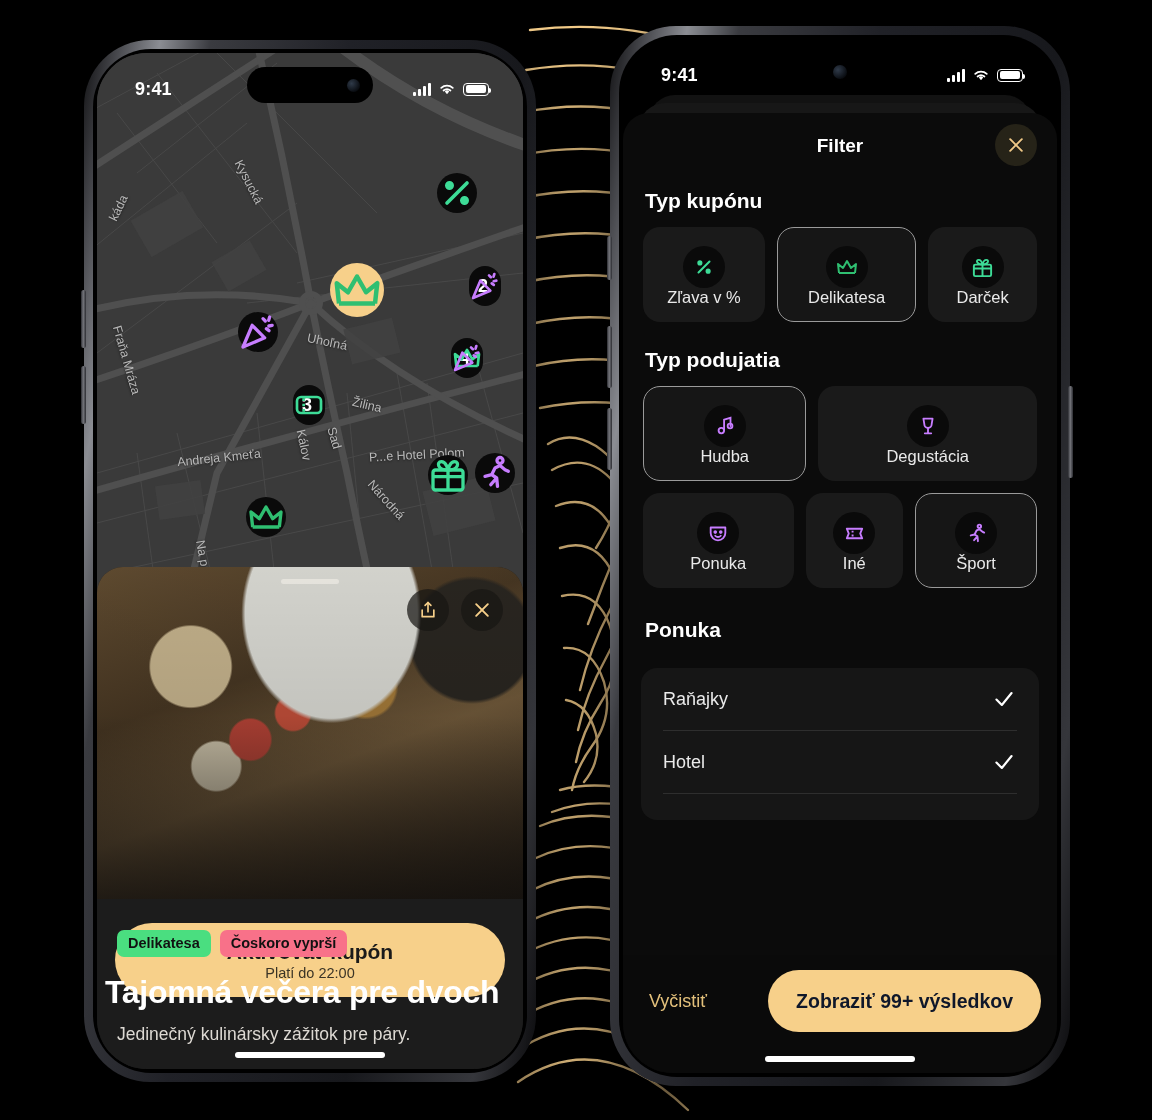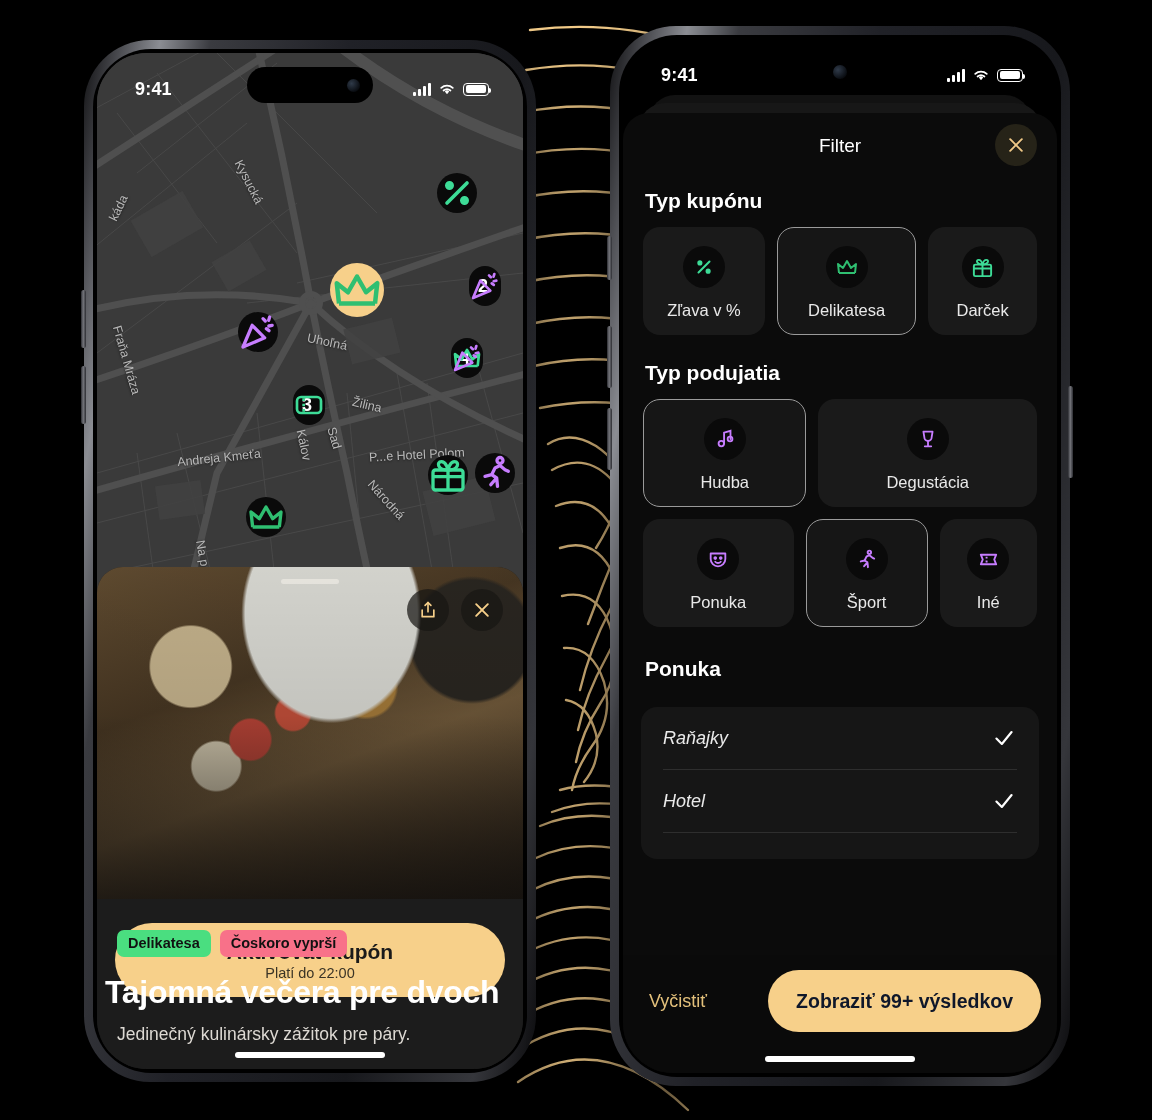--- a/index.html
+++ b/index.html
@@ -120,35 +120,35 @@
 
   
   .r-screen { background: #000; }
   .sheet-back2 { position:absolute; top: 56px; left: 26px; right: 26px; height: 60px;
                  border-radius: 26px; background: #121212; z-index: 5; }
   .sheet-back1 { position:absolute; top: 64px; left: 16px; right: 16px; height: 60px;
                  border-radius: 26px; background: #171717; z-index: 6; }
   .sheet { position:absolute; top: 74px; left: 0; right: 0; bottom: 0;
            border-radius: 26px 26px 0 0; background: #0b0b0b; z-index: 10; overflow:hidden; }
   .sheet-hdr { position:relative; height: 66px; display:flex; align-items:center; justify-content:center; }
-  .sheet-title { color:#fff; font-size: 19px; font-weight: normal; }
+  .sheet-title { color:#fff; font-size: 19px; font-weight: bold; }
   .close-btn { position:absolute; right: 20px; top: 11px; width: 42px; height: 42px; border-radius:50%;
     background: #262318; display:flex; align-items:center; justify-content:center; }
 
   .sec-title { color:#fff; font-size: 21px; font-weight: bold; padding: 10px 0 14px 22px; }
   .chips { display:flex; gap: 12px; padding: 0 20px; }
   .chip { background: #1a1a1a; border-radius: 17px; border: 1.6px solid transparent;
-          padding: 18px 14px 14px; display:flex; flex-direction:column; align-items:center; gap: 13px;
+          padding: 18px 14px 14px; display:flex; flex-direction:column; align-items:center; gap: 0;
           min-width: 0; }
   .chip.sel { border-color: #9a9a9a; background: #161616; }
   .chip-ic { width: 42px; height: 42px; border-radius: 50%; background: #0a0a0a;
              display:flex; align-items:center; justify-content:center; }
   .chip-lb { color:#e9e9e9; font-size: 16.5px; white-space: nowrap; }
 
-  .offers { margin: 12px 18px 0; background: #161616; border-radius: 16px; overflow:hidden;font-style:italic; }
+  .offers { margin: 12px 18px 0; background: #161616; border-radius: 16px; overflow:hidden; }
   .offer-row { display:flex; align-items:center; justify-content:space-between;
                padding: 18px 22px 18px 22px; }
   .offer-lb { color:#eaeaea; font-size: 18px; }
   .offer-div { height: 1px; background: #2e2e2e; margin: 0 22px; }
 
   .footer { position:absolute; left:0; right:0; bottom:0; height: 118px; background:#0a0a0a;
             display:flex; align-items:center; z-index: 40; padding: 0 16px 26px; }
   .clear { color:#E3C07B; font-size: 18px; padding-left: 10px; }
   .show-btn { margin-left: auto; background:#F7D08A; border-radius: 32px; height: 62px;
               display:flex; align-items:center; justify-content:center; padding: 0 28px; }
@@ -465,37 +465,37 @@
             <span class="chip-ic">
               <svg width="22" height="22" viewBox="0 0 24 24" fill="none" stroke="#C77DFF" stroke-width="2" stroke-linejoin="round">
                   <path d="M4 6h16v6a8 8 0 01-16 0z"></path>
                   <circle cx="9" cy="11" r="1" fill="#C77DFF"></circle>
                   <circle cx="15" cy="11" r="1" fill="#C77DFF"></circle>
                   <path d="M9 15a4 4 0 006 0" stroke-linecap="round"></path>
                 </svg>
             </span>
             <span class="chip-lb">Ponuka</span>
           </div>
+          <div class="chip" style="flex:.66">
+            <span class="chip-ic">
+              <svg width="23" height="23" viewBox="0 0 24 24" fill="none" stroke="#C77DFF" stroke-width="2" stroke-linejoin="round">
+                  <path d="M4 7h16l-2 5 2 5H4l2-5z"></path>
+                  <path d="M10 9v6" stroke-dasharray="2 2"></path>
+                </svg>
+            </span>
+            <span class="chip-lb">Iné</span>
+          </div>
           <div class="chip sel" style="flex:.9">
             <span class="chip-ic">
               <svg width="23" height="23" viewBox="0 0 24 24" fill="none" stroke="#C77DFF" stroke-width="2" stroke-linecap="round" stroke-linejoin="round">
                   <circle cx="15" cy="4.5" r="1.8"></circle>
                   <path d="M12 9l3-1.5 3 2.5 2 1M12 9l-2 4 3 2 .5 5M10 13l-4 1M13 15l-3.5 4"></path>
                 </svg>
             </span>
             <span class="chip-lb">Šport</span>
-          </div>
-          <div class="chip" style="flex:.66">
-            <span class="chip-ic">
-              <svg width="23" height="23" viewBox="0 0 24 24" fill="none" stroke="#C77DFF" stroke-width="2" stroke-linejoin="round">
-                  <path d="M4 7h16l-2 5 2 5H4l2-5z"></path>
-                  <path d="M10 9v6" stroke-dasharray="2 2"></path>
-                </svg>
-            </span>
-            <span class="chip-lb">Iné</span>
           </div>
         </div>
 
         <div class="sec-title" style="padding-top:30px;">Ponuka</div>
         <div class="offers">
           <div class="offer-row">
             <span class="offer-lb">Raňajky</span>
             <svg width="26" height="26" viewBox="0 0 24 24" fill="none" stroke="#fff" stroke-width="2" stroke-linecap="round" stroke-linejoin="round">
                 <path d="M5 12.5l5 5 9-11"></path>
               </svg>

